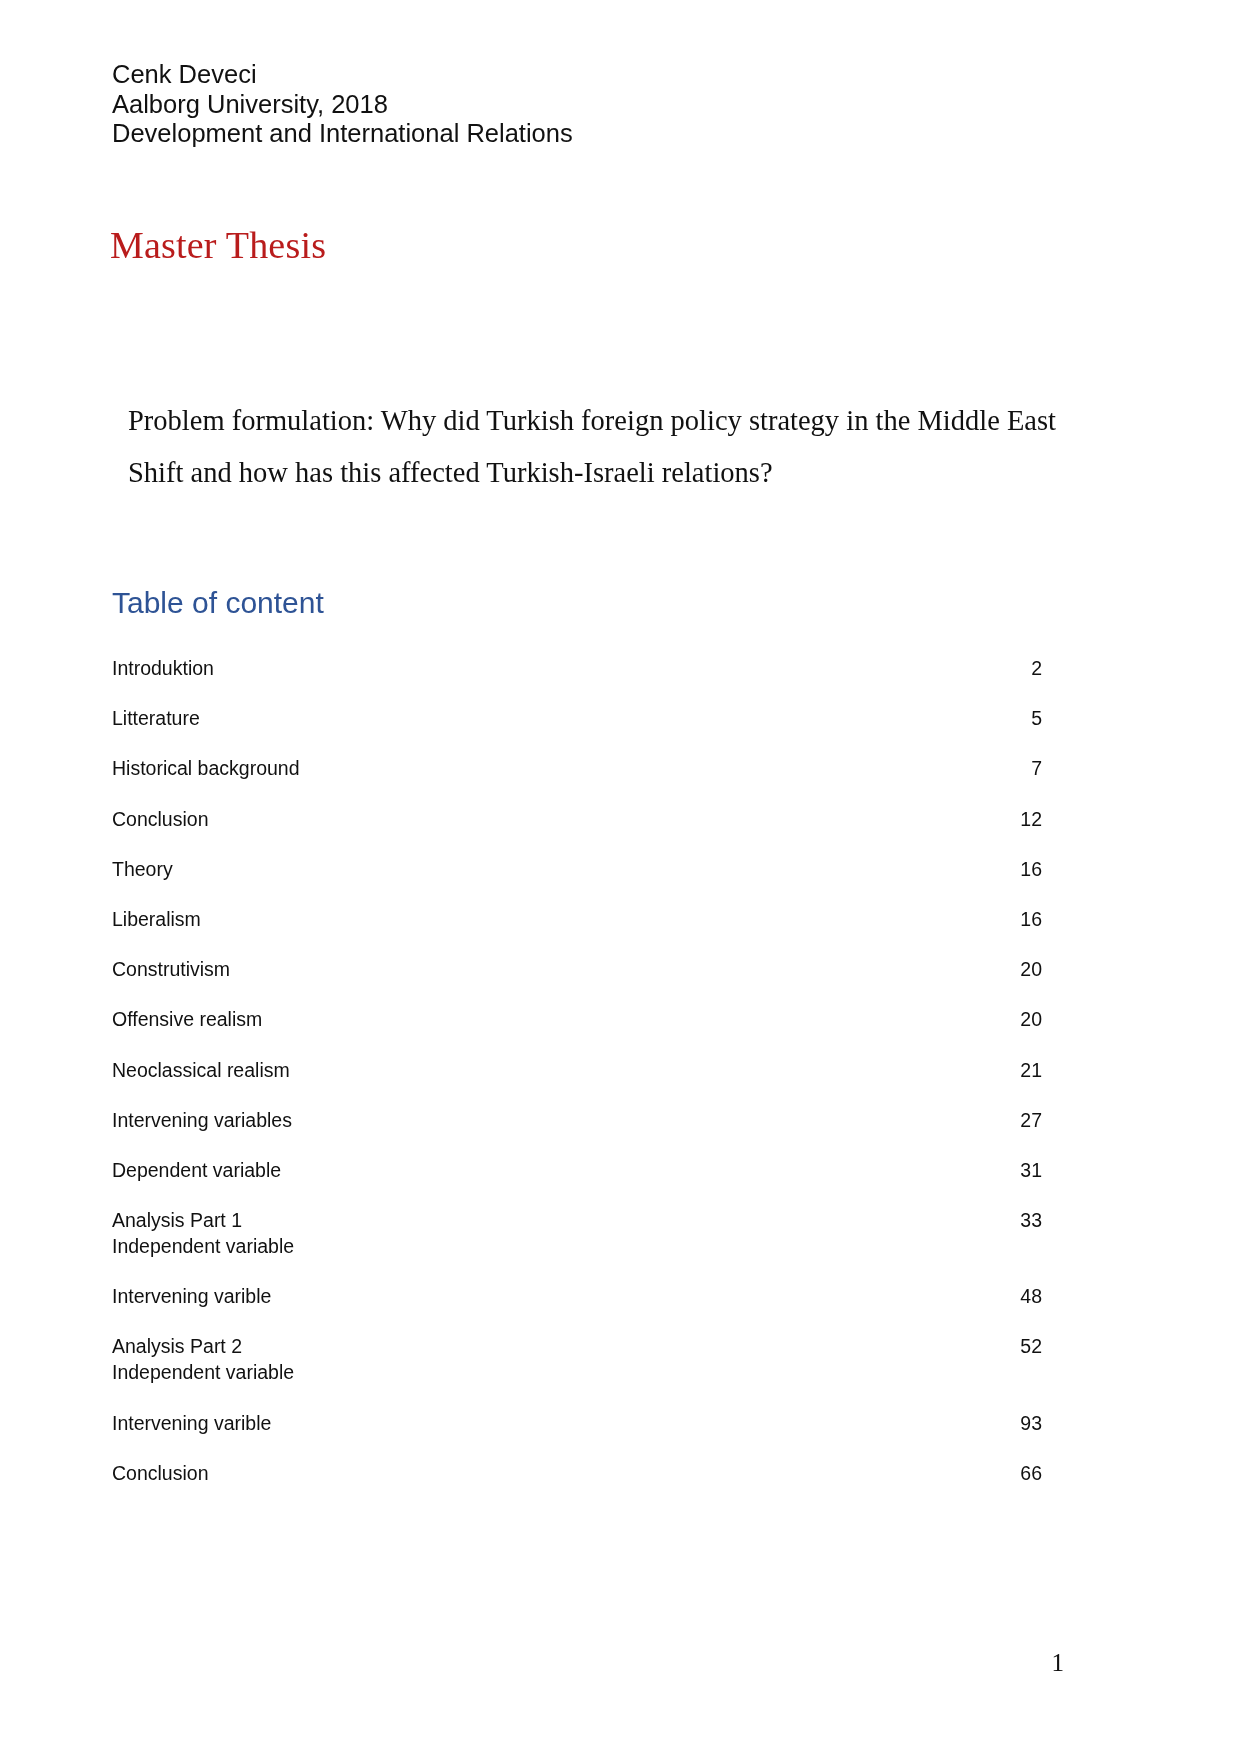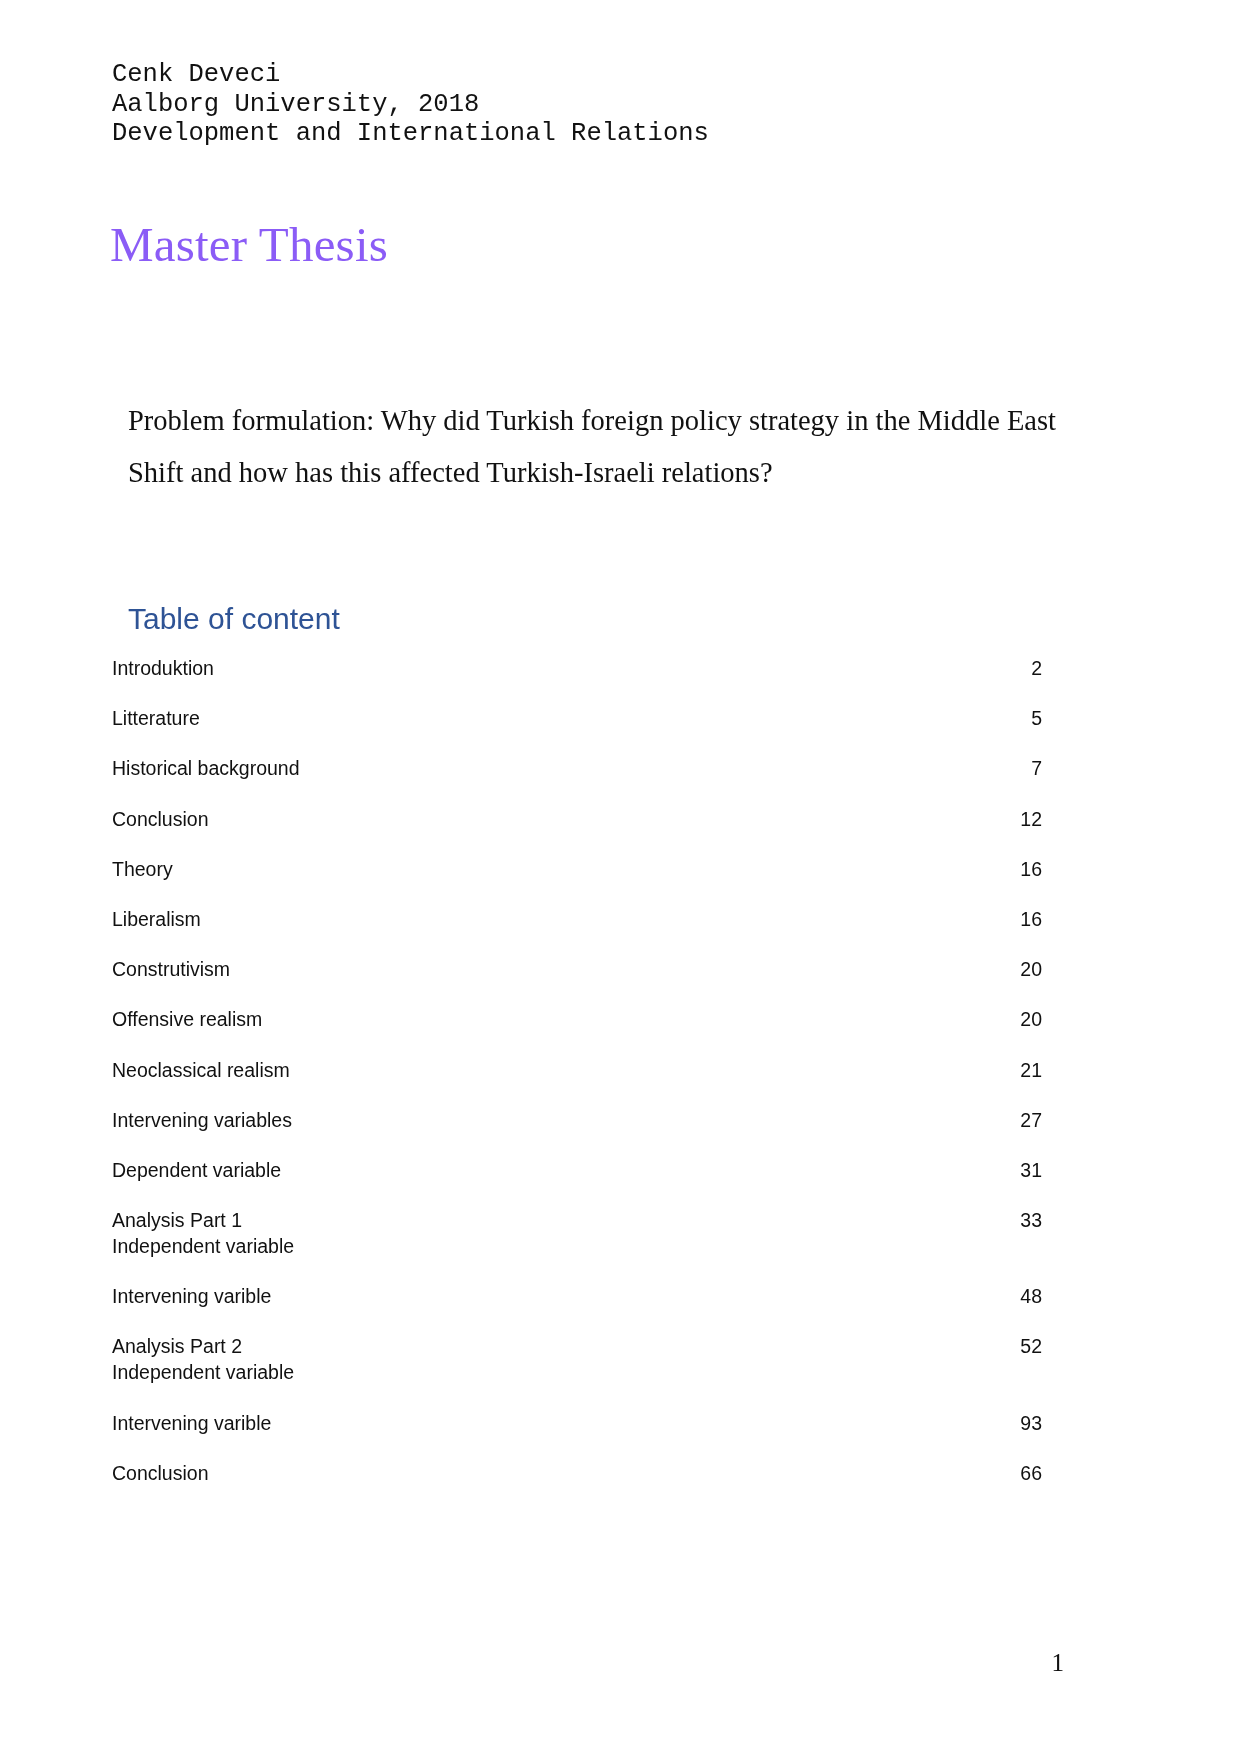--- a/index.html
+++ b/index.html
@@ -21,39 +21,39 @@
     height: 1755px;
     background: #ffffff;
     box-sizing: border-box;
   }
 
   
   .header-block {
     position: absolute;
     left: 112px;
     top: 60px;
-    font-family: Liberation Mono, monospace;
+    font-family: Liberation Sans, sans-serif;
     font-size: 25.5px;
     line-height: 29.5px;
     color: #111111;
     white-space: nowrap;
   }
   .header-line { display: block; }
 
   
   .doc-title {
     position: absolute;
     left: 110px;
     top: 213px;
     font-family: "Liberation Serif", "DejaVu Serif", serif;
-    font-size: 49px;
+    font-size: 38px;
     font-weight: normal;
     line-height: 64px;
     letter-spacing: 0.2px;
-    color: #8b5cf6;
+    color: #b91c1c;
     margin: 0;
     white-space: nowrap;
   }
 
   
   .problem {
     position: absolute;
     left: 112px;
     top: 395px;
     width: 960px;
@@ -67,21 +67,21 @@
   
   .toc-heading {
     position: absolute;
     left: 112px;
     top: 585px;
     font-family: "Liberation Sans", "DejaVu Sans", sans-serif;
     font-size: 30px;
     font-weight: normal;
     line-height: 36px;
     color: #2e5395;
-    margin: 16px;
+    margin: 0;
     white-space: nowrap;
   }
 
   
   .toc {
     position: absolute;
     left: 112px;
     top: 655px;
     width: 930px;
   }

